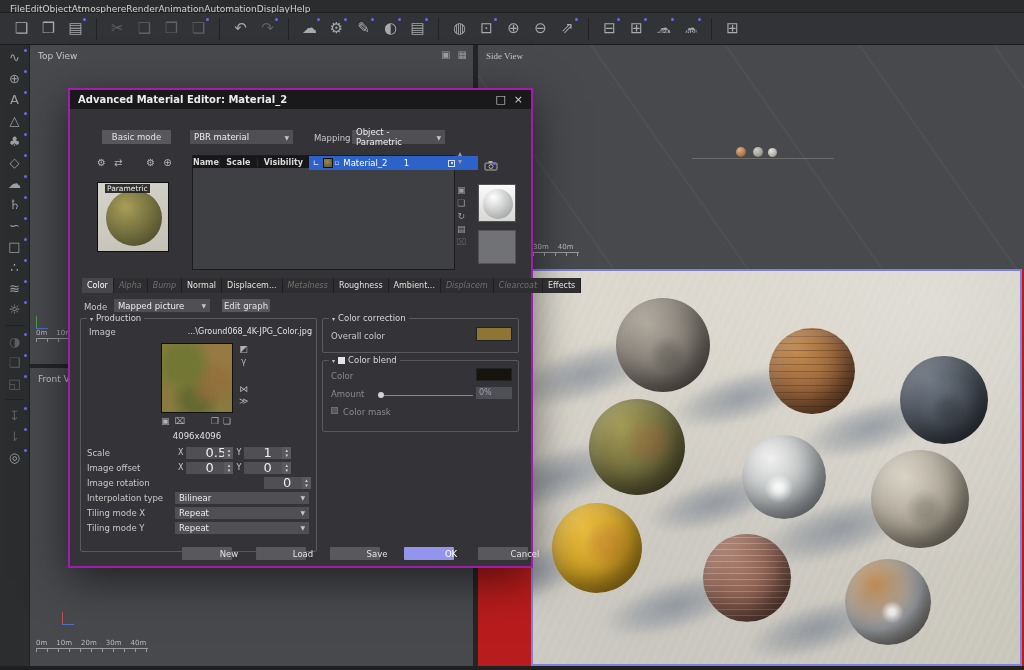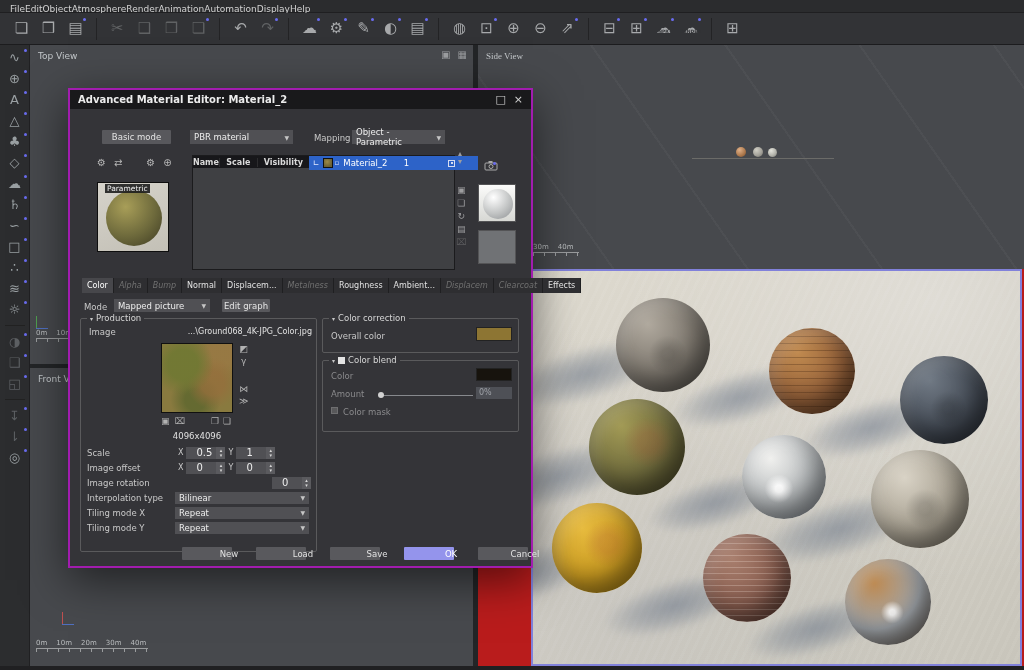--- a/index.html
+++ b/index.html
@@ -164,21 +164,21 @@
   #tex-right{position:absolute;left:130px;top:98px;display:flex;gap:4px;color:#b2b2b2;font-size:9px;}
   #resolution{position:absolute;left:80px;top:112px;width:72px;text-align:center;font-size:8.5px;color:#e0e0e0;}
   #prod-fields{position:absolute;left:4px;top:126px;width:228px;}
   .prod-row{height:15px;display:flex;align-items:center;padding:0 2px;}
   .prod-label{width:88px;font-size:8.5px;color:#c9c9c9;flex:0 0 auto;}
   .fsel{position:static;flex:1;height:12px;background:#505054;display:flex;align-items:center;
         padding:0 4px;font-size:8.5px;color:#ededed;margin-right:2px;}
   .fsel .sel-arrow{margin-left:auto;font-size:6px;color:#c6c6c6;}
   .axis-label{font-size:8px;margin:0 3px;color:#c9c9c9;}
   .stepper{display:flex;height:12px;flex:0 0 auto;}
-  .stepper-val{width:30px;background:#505054;font-size:10px;color:#ededed;padding:0 10px;line-height:12px;}
+  .stepper-val{width:30px;background:#505054;font-size:13px;color:#ededed;padding:0 19px;line-height:12px;}
   .stepper-arrows{width:9px;background:#5a5a5e;display:flex;flex-direction:column;align-items:center;
                   justify-content:center;font-size:5px;line-height:4.5px;color:#d8d8d8;}
   .spacer{flex:1;}
 
   #grp-cc{left:252px;top:228px;width:197px;height:35px;}
   #overall-label{position:absolute;left:8px;top:12px;font-size:8.5px;color:#c9c9c9;}
   #overall-swatch{position:absolute;right:6px;top:8px;width:36px;height:14px;border:1px solid #222;}
   #grp-blend{left:252px;top:270px;width:197px;height:72px;}
   .dim-label{color:#8a8a8c;font-size:8.5px;position:absolute;}
   #blend-color-label{left:8px;top:10px;}

